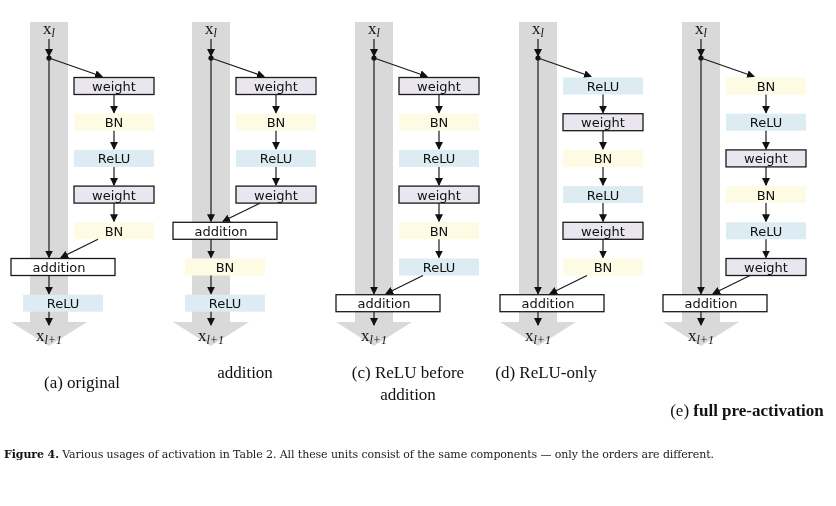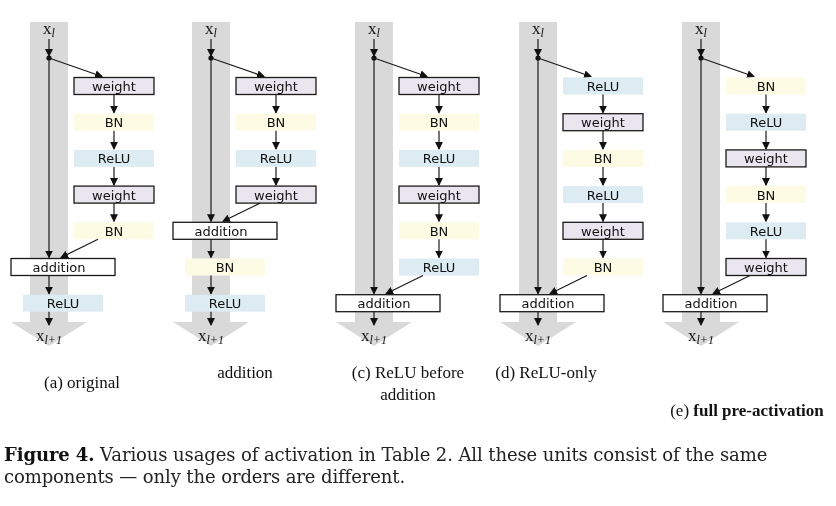--- a/index.html
+++ b/index.html
@@ -1,19 +1,19 @@
 <!DOCTYPE html>
 <html><head>
 <meta charset="utf-8">
 <style>
   html,body{margin:0;padding:0;background:#fff;}
   body{width:836px;height:506px;position:relative;overflow:hidden;font-family:"Liberation Serif",serif;}
   #fig{position:absolute;left:0;top:0;}
   .caption-sub{position:absolute;font-family:"Liberation Serif",serif;font-size:17px;color:#111;text-align:center;line-height:22px;}
-  #fig-caption{position:absolute;left:4px;top:444px;width:830px;font-family:"DejaVu Serif",serif;font-size:18px;line-height:22px;color:#222;letter-spacing:-0.1px;}
+  #fig-caption{position:absolute;left:4px;top:444px;width:830px;font-family:"DejaVu Serif",serif;font-size:11px;line-height:22px;color:#222;letter-spacing:-0.1px;}
   #fig-caption b{font-weight:bold;color:#111;}
 </style>
 </head>
 <body>
 
 <svg id="fig" width="836" height="440" xmlns="http://www.w3.org/2000/svg">
   <defs>
     <marker id="ah" markerWidth="8" markerHeight="8" refX="7" refY="4" orient="auto" markerUnits="userSpaceOnUse">
       <path d="M0,0 L8,4 L0,8 z" fill="#111"></path>
     </marker>

